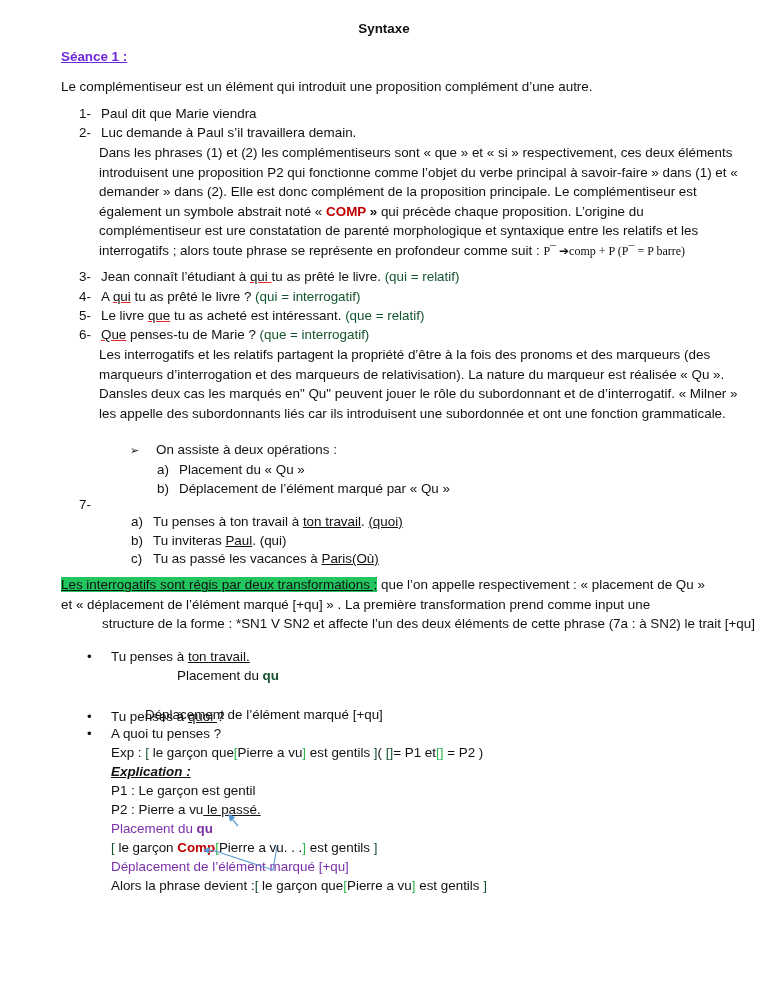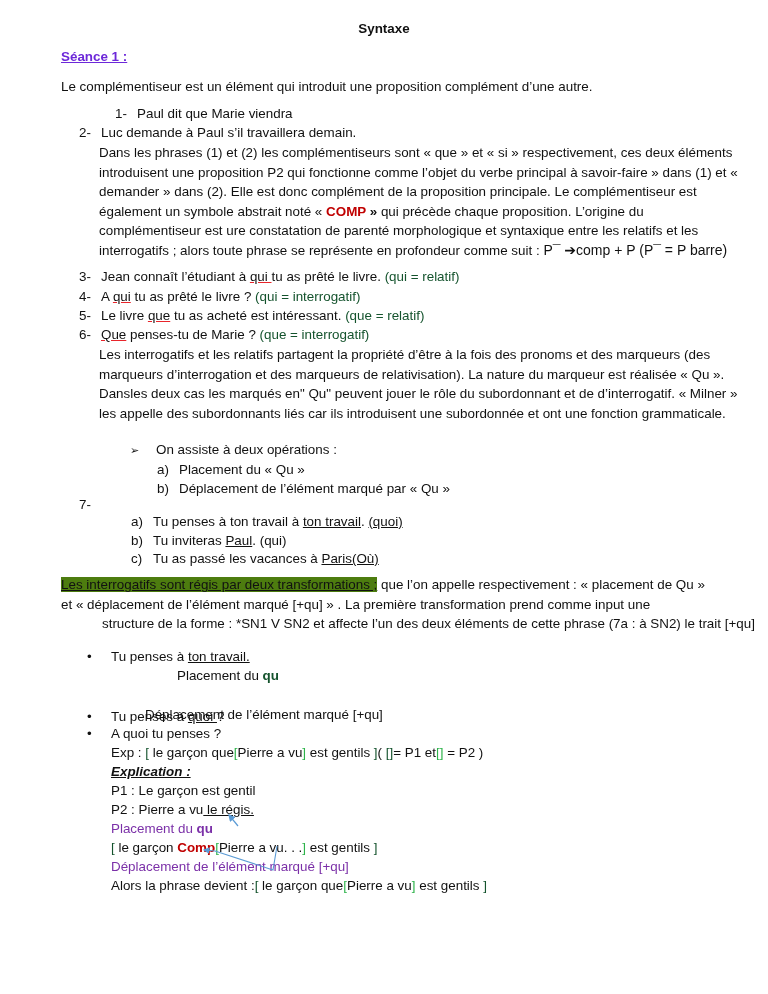--- a/index.html
+++ b/index.html
@@ -9,41 +9,41 @@
   .ln { position:absolute; white-space:nowrap; line-height:17px; }
   .title { left:0; width:768px; text-align:center; top:20px; font-weight:bold; }
   .red { color:#14532d; }
   .darkred { color:#c00000; }
   .green { color:#2db34a; }
   .purple { color:#7b30a8; }
   .u { text-decoration:underline; }
   .ured { text-decoration:underline; text-decoration-color:#e8252b; }
   .b { font-weight:bold; }
   .bi { font-weight:bold; font-style:italic; text-decoration:underline; }
-  .hl { background:#4d7c0f; color:#111; text-decoration:underline; }
-  .arial { font-family:Liberation Sans, sans-serif; font-size:14px; }
+  .hl { background:#22c55e; color:#111; text-decoration:underline; }
+  .arial { font-family:Liberation Serif, serif; font-size:12px; }
   .seance { color:#6d28d9; font-weight:bold; text-decoration:underline; }
   .num { display:inline-block; width:22px; }
   .para { position:absolute; left:99px; width:645px; line-height:19.6px; white-space:normal; }
   svg.arrows { position:absolute; left:0; top:0; pointer-events:none; }
 </style>
 </head>
 <body>
 
 <div class="page">
 
   <div class="ln title">Syntaxe</div>
 
   <div class="ln" style="left:61px;top:48px;">
     <span class="seance">Séance 1 :</span>
   </div>
 
   <div class="ln" style="left:61px;top:78px;">Le complémentiseur est un élément qui introduit une  proposition complément d’une autre.</div>
 
-  <div class="ln" style="left:79px;top:105px;margin-left:36px;">
+  <div class="ln" style="left:79px;top:105px;">
     <span class="num">1-</span><span>Paul dit que Marie viendra</span>
   </div>
   <div class="ln" style="left:79px;top:124px;">
     <span class="num">2-</span><span>Luc demande à Paul s’il travaillera demain.</span>
   </div>
 
   <div class="para" style="top:143px;">
     <span>Dans les phrases (1) et (2) les complémentiseurs sont « que » et « si » respectivement, ces deux éléments introduisent une proposition P2 qui fonctionne comme l’objet du verbe principal à savoir-faire » dans (1) et « demander » dans (2). Elle est donc complément de la proposition principale. Le complémentiseur est également un symbole abstrait noté « </span><span class="darkred b">COMP</span><span class="b"> »</span><span> qui précède chaque proposition. L’origine du complémentiseur est ure constatation de parenté morphologique et syntaxique entre les relatifs et les interrogatifs ; alors toute phrase se représente en profondeur comme suit :</span>
     <span class="arial">P¯ ➔comp + P    (P¯ = P barre)</span>
   </div>
@@ -105,21 +105,21 @@
   </div>
 
   <div class="ln" style="left:111px;top:744px;">
     <span>Exp : </span><span class="red">[</span><span> le garçon que</span><span class="green">[</span><span>Pierre a vu</span><span class="green">]</span><span> est gentils </span><span class="red">]</span><span>( </span><span class="red">[]</span><span>= P1  et</span><span class="green">[]</span><span> = P2 )</span>
   </div>
   <div class="ln" style="left:111px;top:763px;">
     <span class="bi">Explication :</span>
   </div>
   <div class="ln" style="left:111px;top:782px;">P1 : Le garçon est gentil</div>
   <div class="ln" style="left:111px;top:801px;">
-    <span>P2 : Pierre a vu</span><span class="u"> le régis.</span>
+    <span>P2 : Pierre a vu</span><span class="u"> le passé.</span>
   </div>
   <div class="ln purple" style="left:111px;top:820px;">
     <span>Placement du </span><span class="b">qu</span>
   </div>
   <div class="ln" style="left:111px;top:839px;">
     <span class="red">[</span><span> le garçon </span><span class="darkred b">Comp</span><span class="green">[</span><span>Pierre a vu. . .</span><span class="green">]</span><span> est gentils </span><span class="red">]</span>
   </div>
   <div class="ln purple" style="left:111px;top:858px;"> Déplacement de l’élément marqué [+qu]</div>
   <div class="ln" style="left:111px;top:877px;">
     <span>Alors la phrase devient :</span><span class="red">[</span><span> le garçon que</span><span class="green">[</span><span>Pierre a vu</span><span class="green">]</span><span> est gentils </span><span class="red">]</span>

